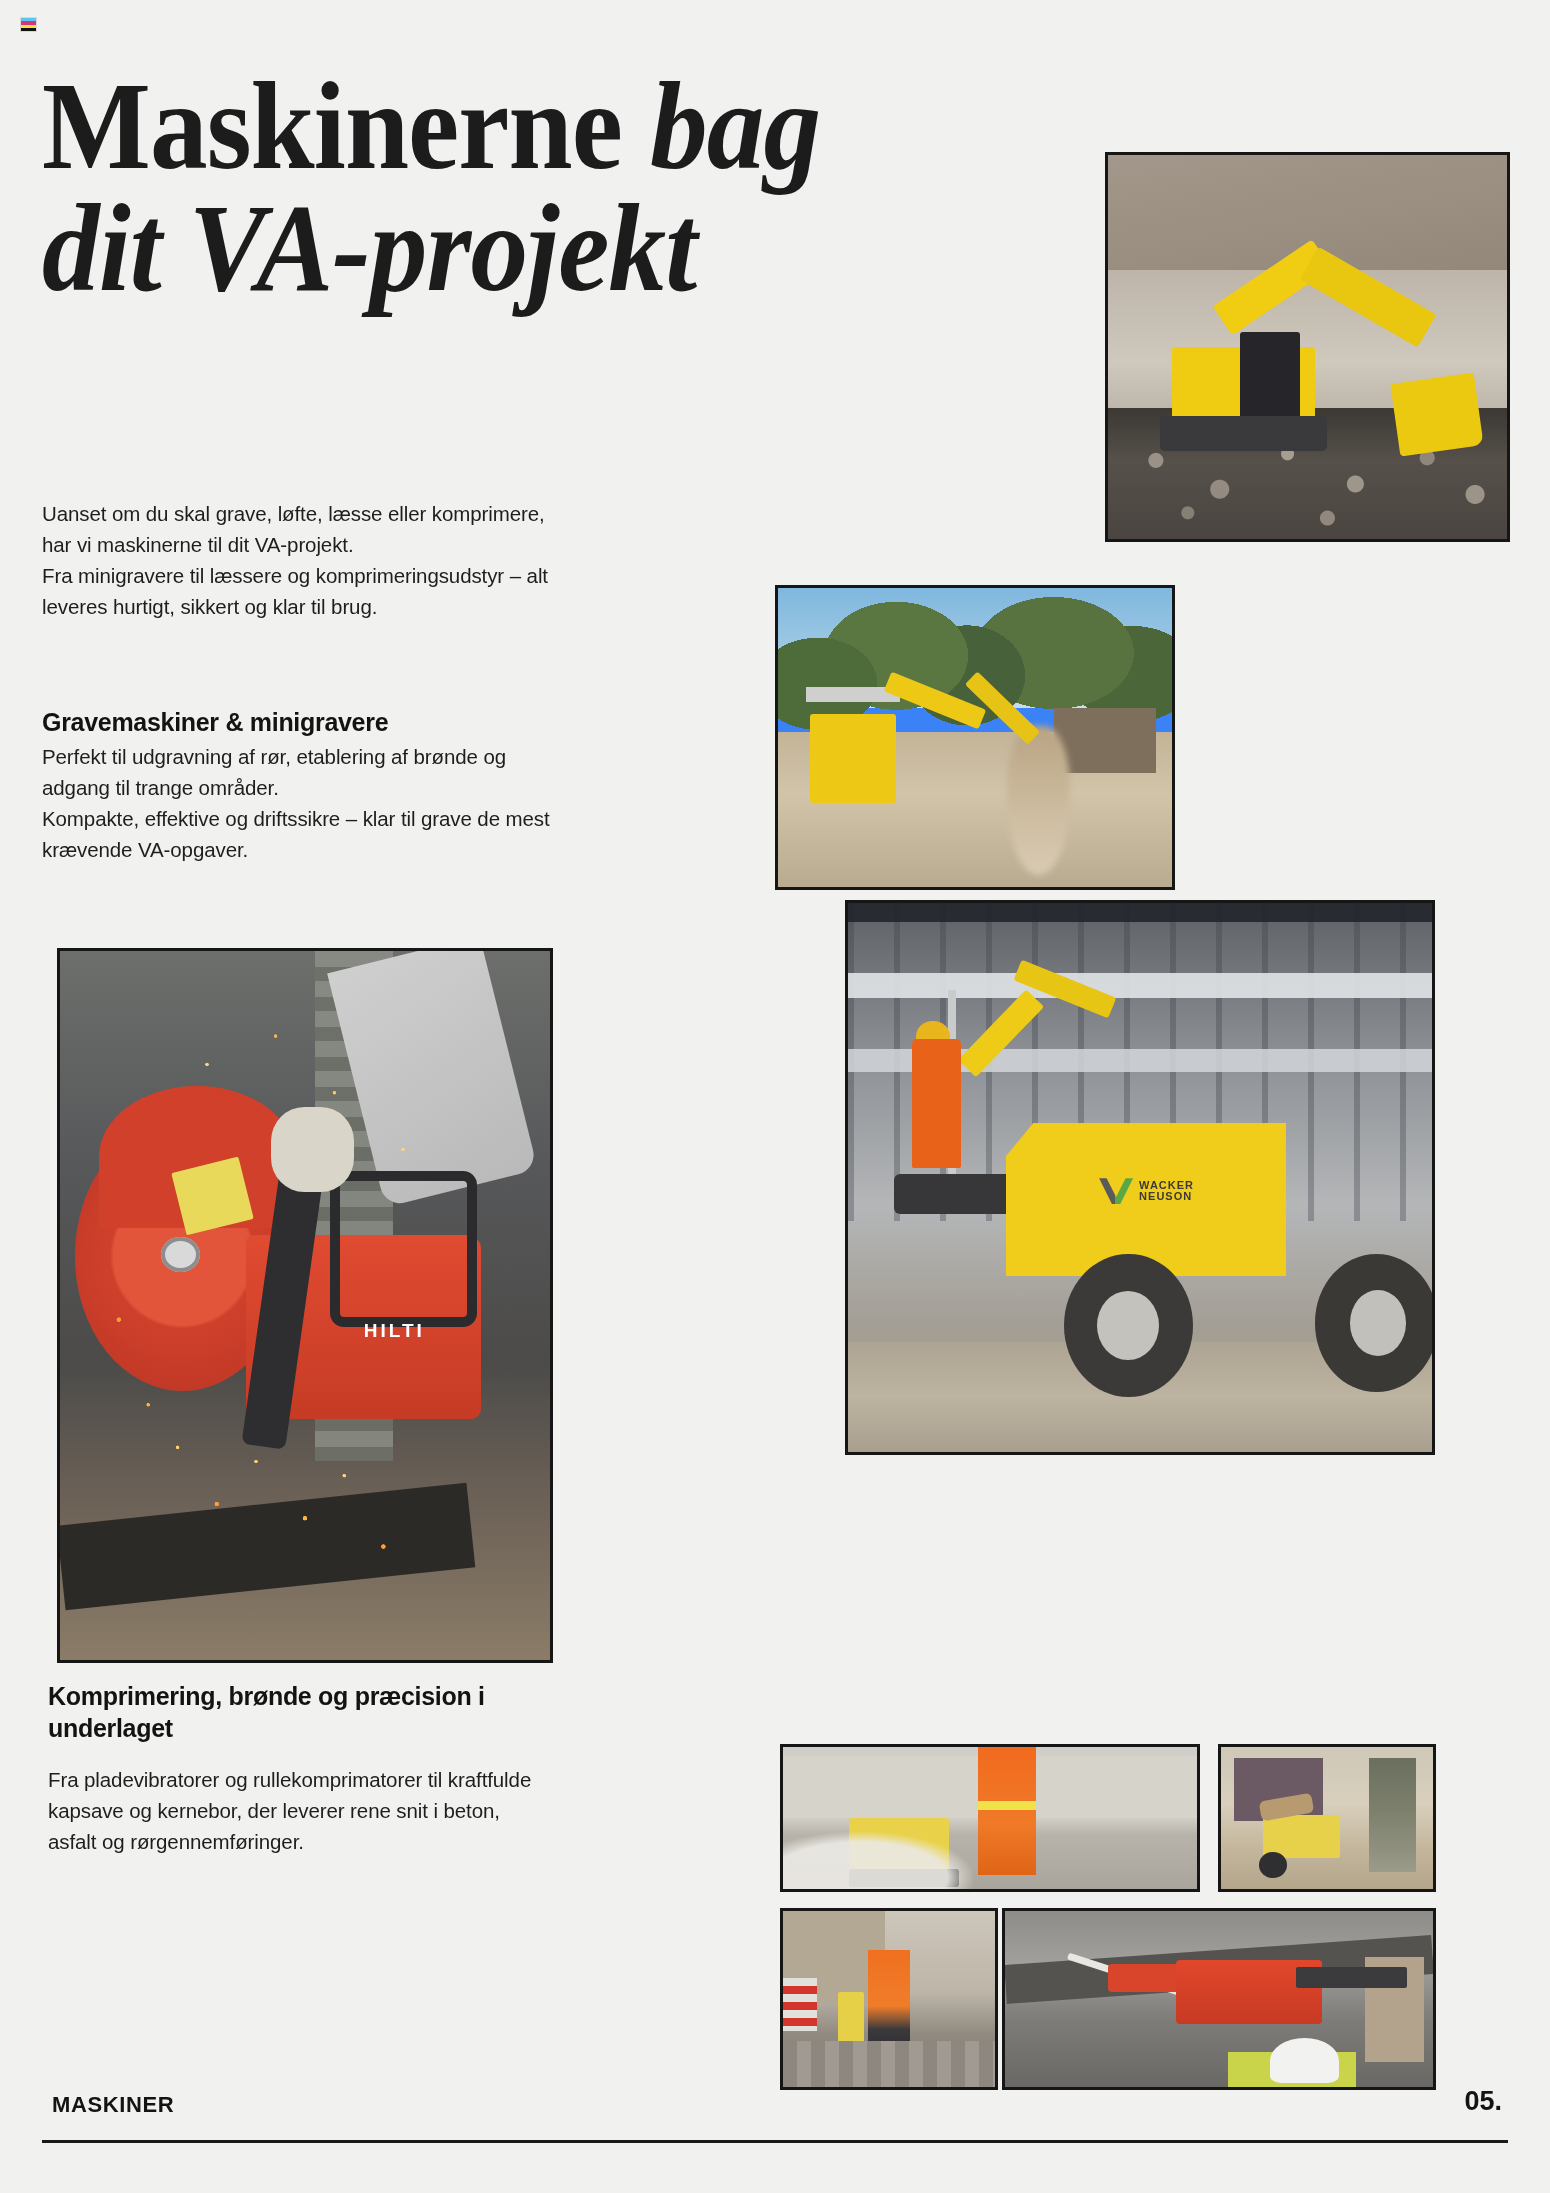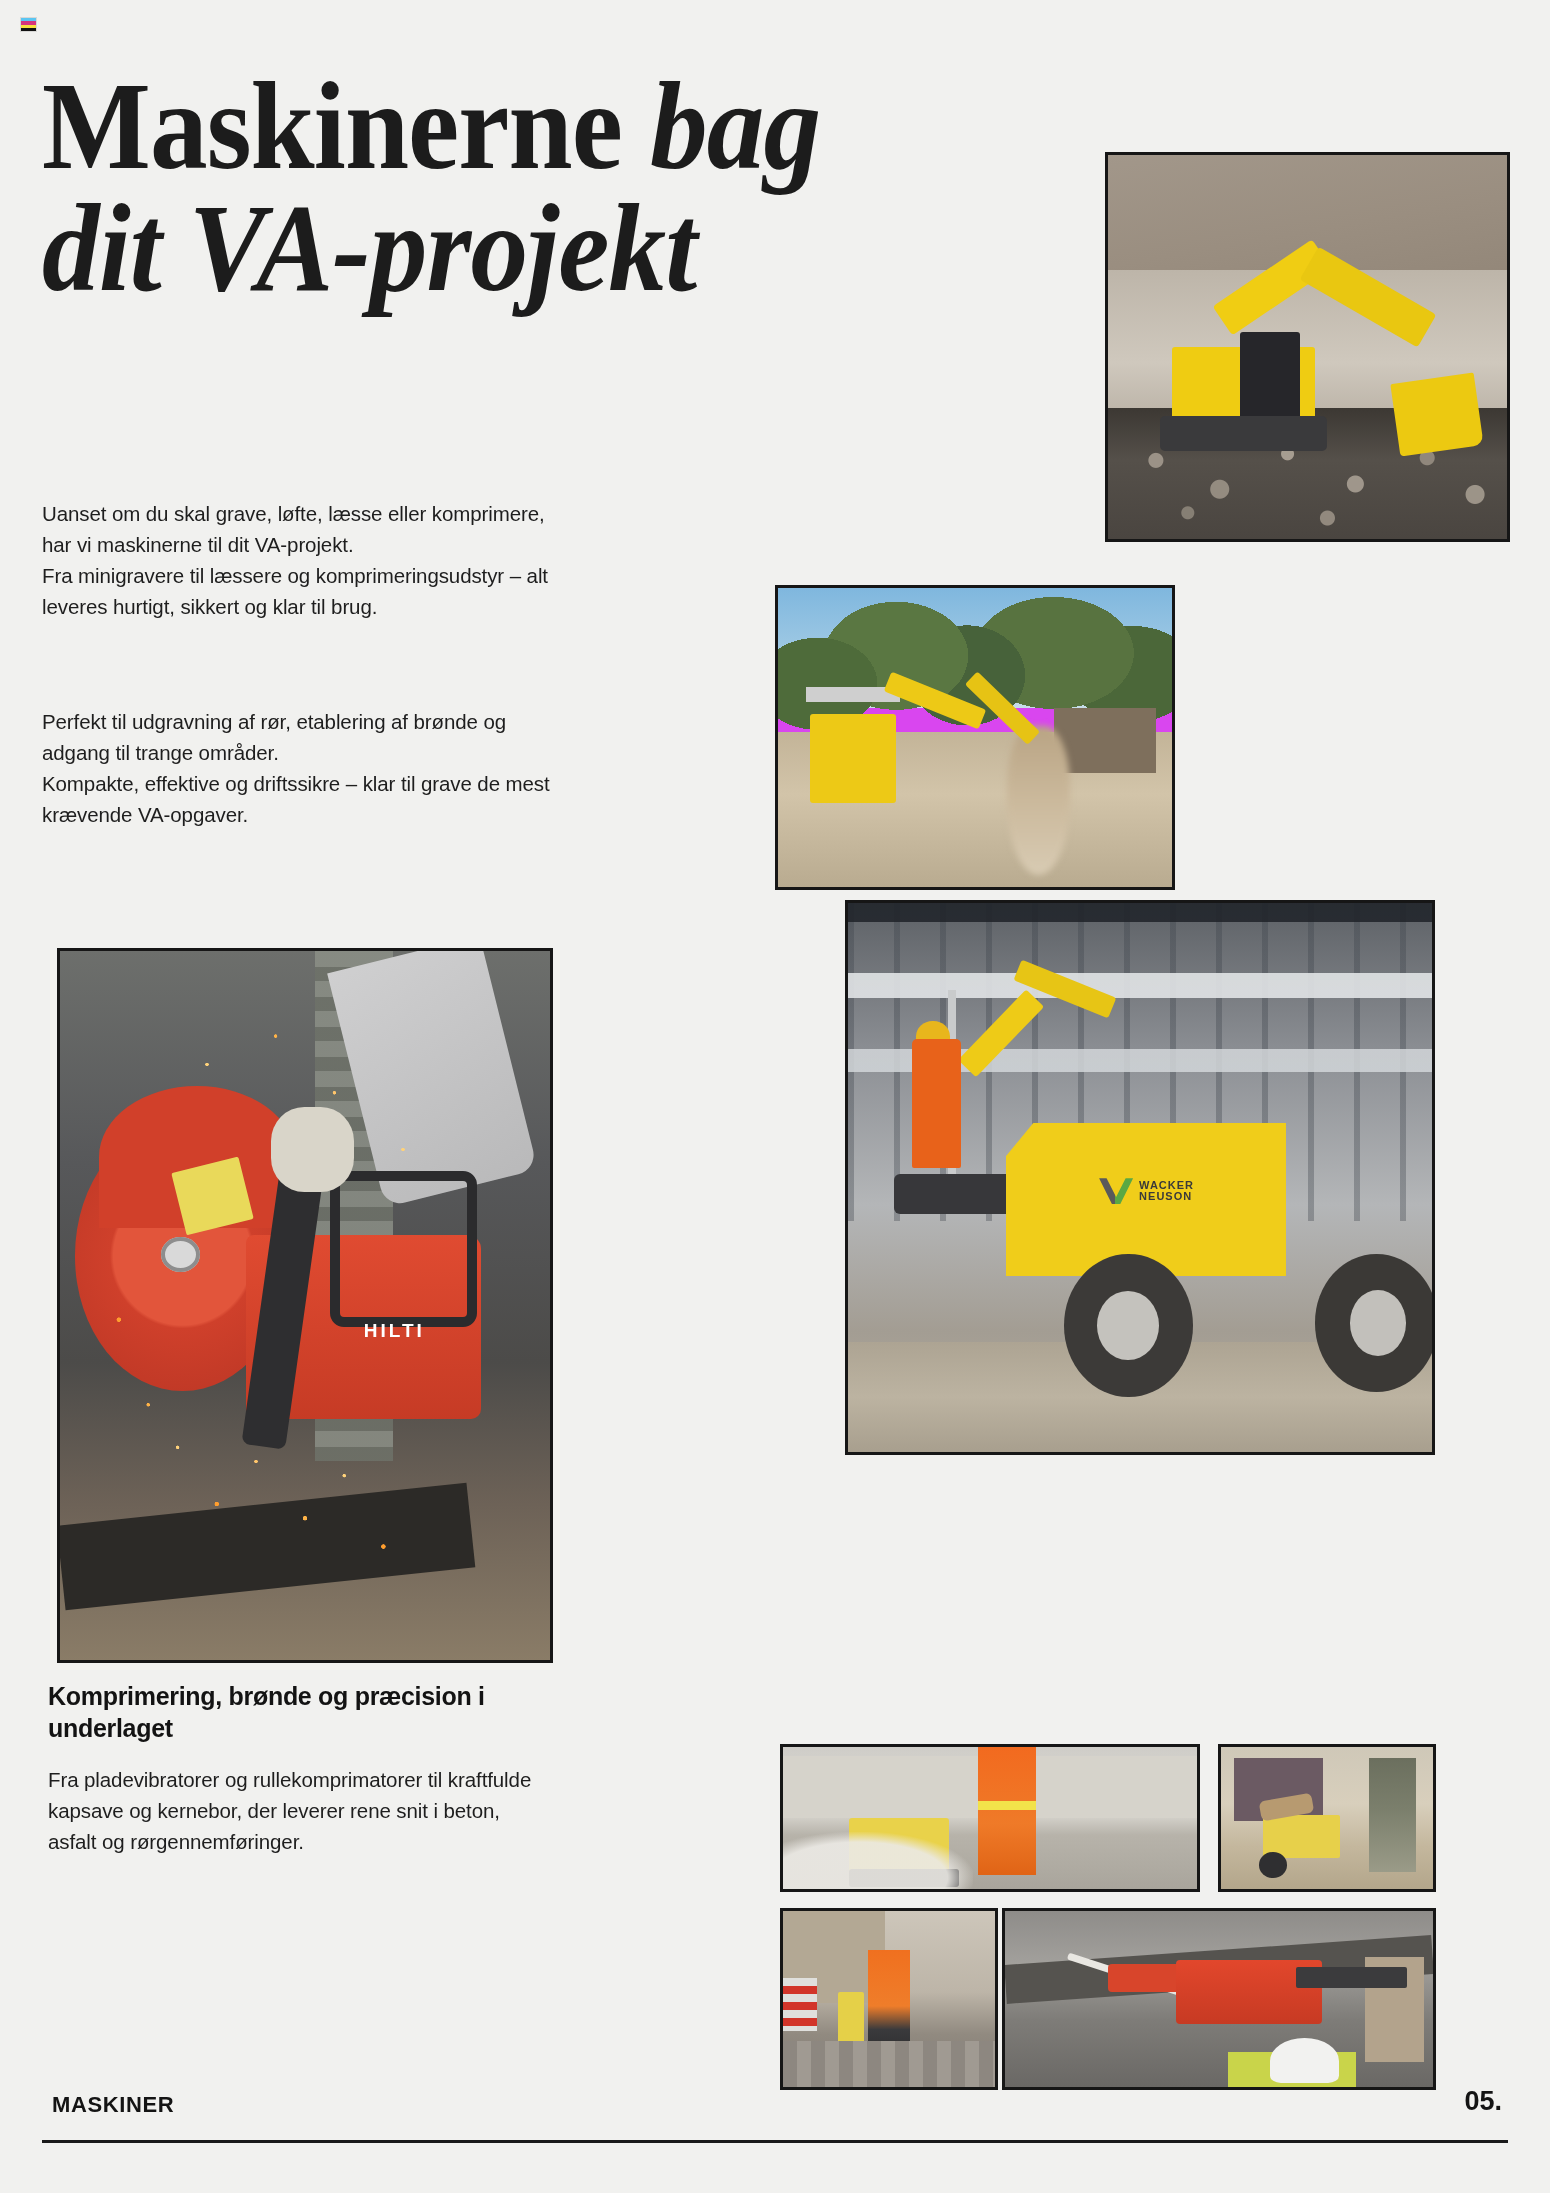--- a/index.html
+++ b/index.html
@@ -72,21 +72,21 @@
 
   #intro-text   { left: 42px; top: 498px;  width: 530px; }
   #grave-block  { left: 42px; top: 706px;  width: 520px; }
   #kompakt-block{ left: 805px; top: 1478px; width: 580px; }
   #kompri-block { left: 48px; top: 1680px; width: 500px; }
 
   
   .photo {
     position: absolute;
     border: 3px solid #161616;
-    background: #d946ef;
+    background: #3b82f6;
     overflow: hidden;
   }
   .photo .inner { position:absolute; inset:0; }
 
   
   #photo-komatsu { left: 1105px; top: 152px; width: 405px; height: 390px; z-index: 5; }
   #photo-komatsu .sky  { position:absolute; left:0; top:0; width:100%; height:46%;
       background: linear-gradient(170deg,#a2978a 0%, #9a8e80 45%, #8e8274 100%); }
   #photo-komatsu .road { position:absolute; left:0; top:30%; width:100%; height:40%;
       background: linear-gradient(180deg,#bdb5a9 0%, #cfc8bd 60%, #b9b1a5 100%); }
@@ -334,20 +334,21 @@
     <span>Maskinerne </span><span class="ital">bag</span>
     <span class="l2 ital">dit VA-projekt</span>
   </h1>
 
   <div class="txt" id="intro-text">
     <p>Uanset om du skal grave, løfte, læsse eller komprimere, har vi maskinerne til dit VA-projekt.</p>
     <p>Fra minigravere til læssere og komprimeringsudstyr – alt leveres hurtigt, sikkert og klar til brug.</p>
   </div>
 
   <div class="txt" id="grave-block">
+    <div class="subhead">Gravemaskiner &amp; minigravere</div>
     <p>Perfekt til udgravning af rør, etablering af brønde og adgang til trange områder.</p>
     <p>Kompakte, effektive og driftssikre – klar til grave de mest krævende VA-opgaver.</p>
   </div>
 
 
   <div class="txt" id="kompri-block">
     <div class="subhead">Komprimering, brønde og præcision i underlaget</div>
     <p class="gap">Fra pladevibratorer og rullekomprimatorer til kraftfulde kapsave og kernebor, der leverer rene snit i beton, asfalt og rørgennemføringer.</p>
   </div>
 

